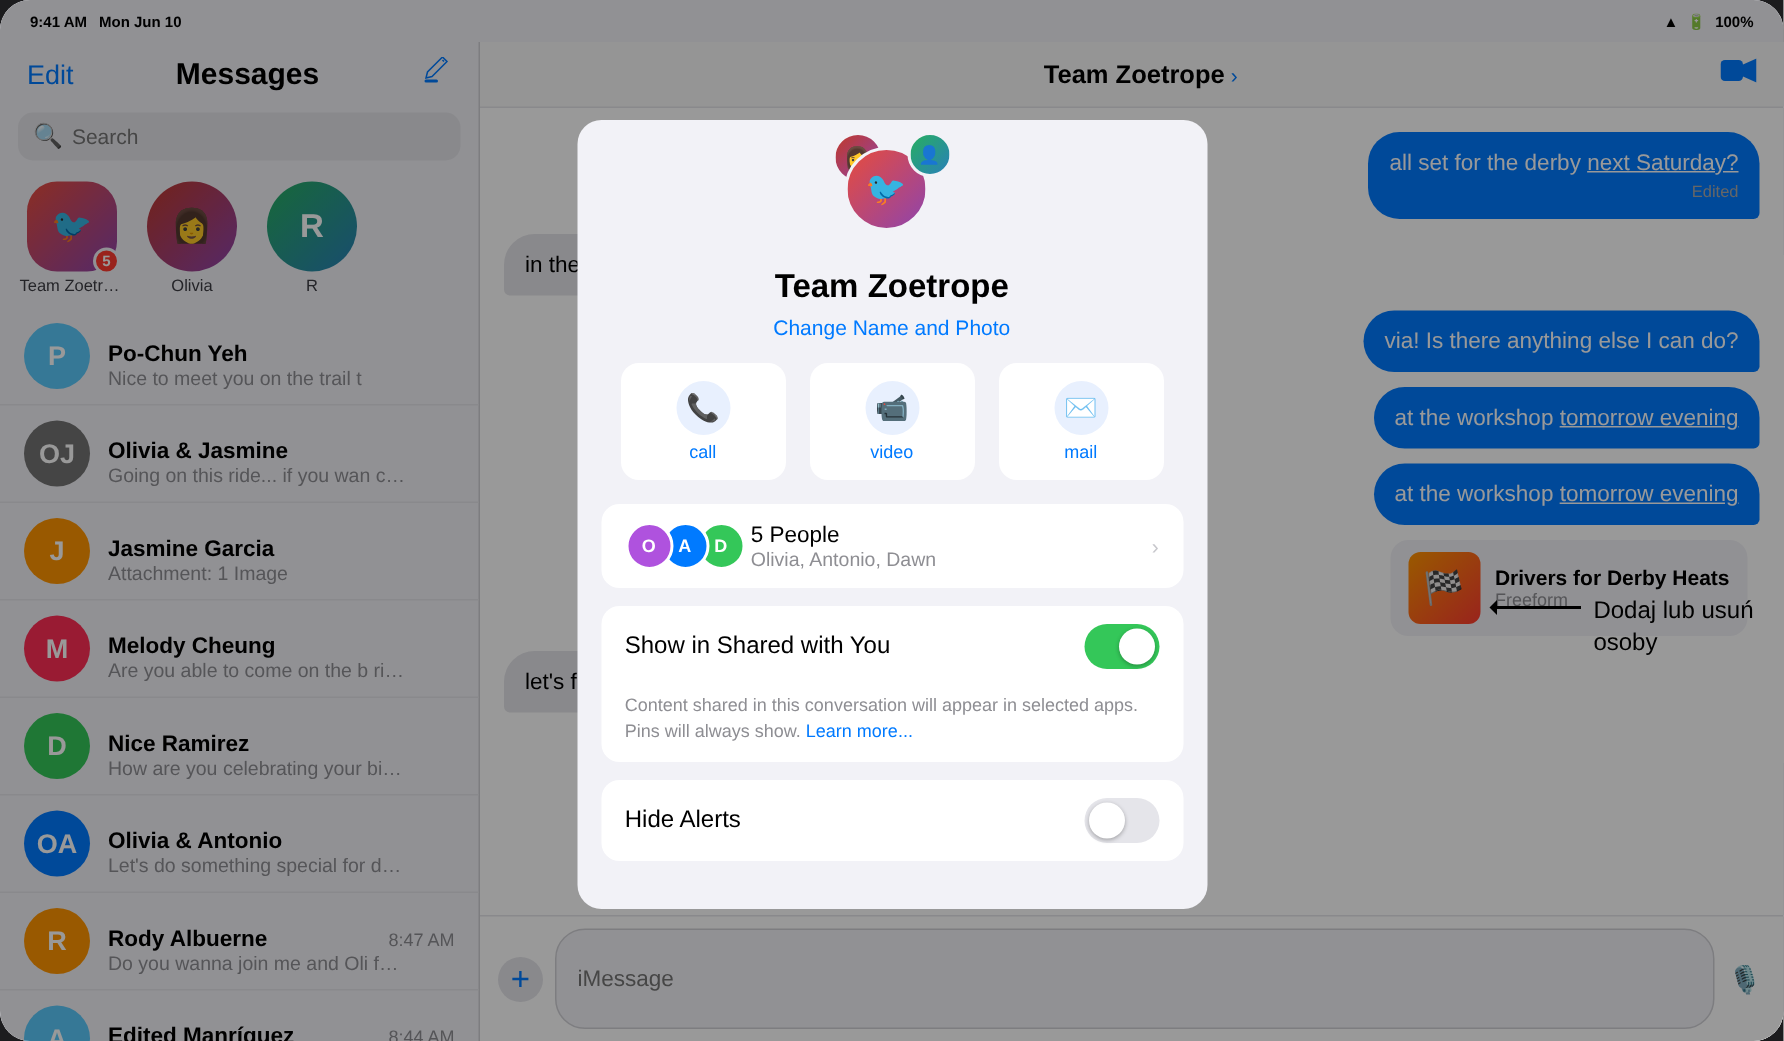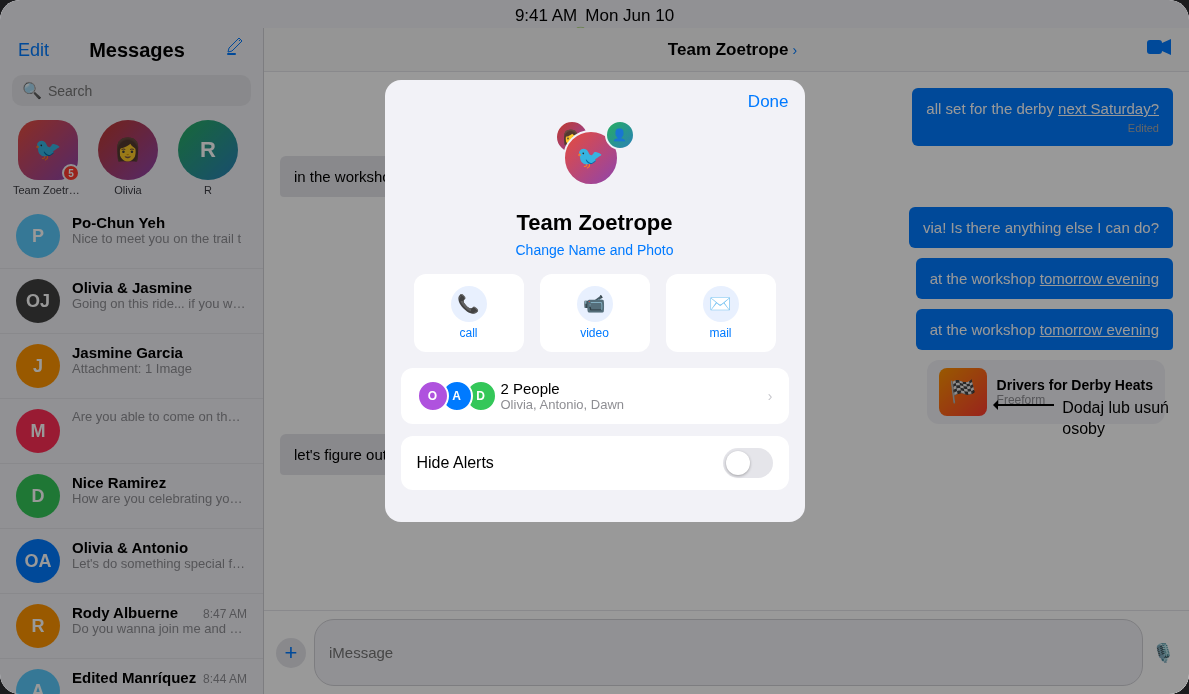--- a/index.html
+++ b/index.html
@@ -23,37 +23,36 @@
     }
 
     
     .status-bar {
       display: flex;
       justify-content: space-between;
       align-items: center;
       padding: 6px 20px 4px;
       background: #f2f2f7;
       height: 28px;
-      font-size: 17px;
-      font-weight: 400;
+      font-size: 10px;
+      font-weight: 700;
       color: #000;
-      flex-direction: column;
     }
     .status-bar-left { display: flex; gap: 8px; align-items: center; }
     .status-bar-right { display: flex; gap: 6px; align-items: center; }
 
     
     .app-container {
       display: flex;
       height: calc(694px - 28px);
     }
 
     
     .sidebar {
-      width: 264px;
+      width: 320px;
       background: #f2f2f7;
       border-right: 1px solid #d1d1d6;
       display: flex;
       flex-direction: column;
       flex-shrink: 0;
     }
     .sidebar-header {
       display: flex;
       justify-content: space-between;
       align-items: center;
@@ -181,20 +180,21 @@
       justify-content: center;
       font-size: 18px;
       font-weight: 700;
       color: white;
     }
     .conv-info { flex: 1; min-width: 0; }
     .conv-header {
       display: flex;
       justify-content: space-between;
       align-items: baseline;
+      margin-top: 12px;
     }
     .conv-name {
       font-size: 15px;
       font-weight: 600;
       color: #000;
     }
     .conv-time {
       font-size: 12px;
       color: #8e8e93;
       white-space: nowrap;
@@ -242,21 +242,21 @@
       overflow-y: auto;
       padding: 16px;
       display: flex;
       flex-direction: column;
       gap: 10px;
       background: #fff;
     }
     .msg-bubble {
       max-width: 70%;
       padding: 10px 14px;
-      border-radius: 6px;
+      border-radius: 21px;
       font-size: 15px;
       line-height: 1.4;
     }
     .msg-sent {
       background: #007aff;
       color: #fff;
       align-self: flex-end;
       border-bottom-right-radius: 4px;
     }
     .msg-received {
@@ -571,21 +571,21 @@
       font-weight: 400;
       color: #000;
       line-height: 1.3;
       margin-top: 28px;
     }
 
     
     .bg-blue { background: #007aff; }
     .bg-green { background: #34c759; }
     .bg-orange { background: #ff9500; }
-    .bg-purple { background: #404040; }
+    .bg-purple { background: #737373; }
     .bg-teal { background: #5ac8fa; }
     .bg-pink { background: #ff2d55; }
   </style>
 </head>
 <body>
 
 <div class="ipad-frame">
 
   <div class="status-bar">
     <div class="status-bar-left">
@@ -665,20 +665,23 @@
           <div class="conv-info">
             <div class="conv-header">
               <span class="conv-name">Jasmine Garcia</span>
             </div>
             <div class="conv-preview">Attachment: 1 Image</div>
           </div>
         </div>
         <div class="conv-item">
           <div class="conv-avatar bg-pink">M</div>
           <div class="conv-info">
+            <div class="conv-header">
+              <span class="conv-name">Melody Cheung</span>
+            </div>
             <div class="conv-preview">Are you able to come on the b ride or not?</div>
           </div>
         </div>
         <div class="conv-item">
           <div class="conv-avatar bg-green">D</div>
           <div class="conv-info">
             <div class="conv-header">
               <span class="conv-name">Nice Ramirez</span>
             </div>
             <div class="conv-preview">How are you celebrating your big day?</div>
@@ -750,23 +753,20 @@
       <div class="chat-input-bar">
         <button class="icon-btn" style="color:#007aff;font-size:22px;background:#e5e5ea;border-radius:50%;width:30px;height:30px;display:flex;align-items:center;justify-content:center;">+</button>
         <input class="chat-input" type="text" placeholder="iMessage" style="">
         <button class="icon-btn" style="font-size:18px;">🎙️</button>
       </div>
     </div>
   </div>
 
   <div class="modal-overlay">
     <div class="modal-sheet">
-      <div class="modal-header">
-        <button class="modal-done-btn">Done</button>
-      </div>
 
       <div class="modal-group-info">
         <div class="group-avatar-stack">
           <div class="group-avatar-sm1">👩</div>
           <div class="group-avatar-main">🐦</div>
           <div class="group-avatar-sm2">👤</div>
         </div>
         <div class="group-name">Team Zoetrope</div>
         <div class="group-change-link">Change Name and Photo</div>
       </div>
@@ -787,28 +787,40 @@
       </div>
 
       <div class="modal-section">
         <div class="modal-row">
           <div class="members-avatar-stack">
             <div class="member-av" style="background:#af52de; z-index:3;">O</div>
             <div class="member-av" style="background:#007aff; z-index:2;">A</div>
             <div class="member-av" style="background:#34c759; z-index:1;">D</div>
           </div>
           <div class="members-info">
-            <div class="members-count">2 People</div>
+            <div class="members-count">5 People</div>
             <div class="members-names">Olivia, Antonio, Dawn</div>
           </div>
           <span class="members-chevron">›</span>
         </div>
       </div>
 
 
+      <div class="modal-section">
+        <div class="toggle-row">
+          <span class="toggle-label">Show in Shared with You</span>
+          <div class="toggle toggle-on">
+            <div class="toggle-knob"></div>
+          </div>
+        </div>
+        <div class="info-text">
+          <span>Content shared in this conversation will appear in selected apps. Pins will always show.</span>
+          <span> </span><span class="info-link">Learn more...</span>
+        </div>
+      </div>
 
       <div class="modal-section">
         <div class="toggle-row">
           <span class="toggle-label">Hide Alerts</span>
           <div class="toggle toggle-off">
             <div class="toggle-knob"></div>
           </div>
         </div>
       </div>
     </div>

